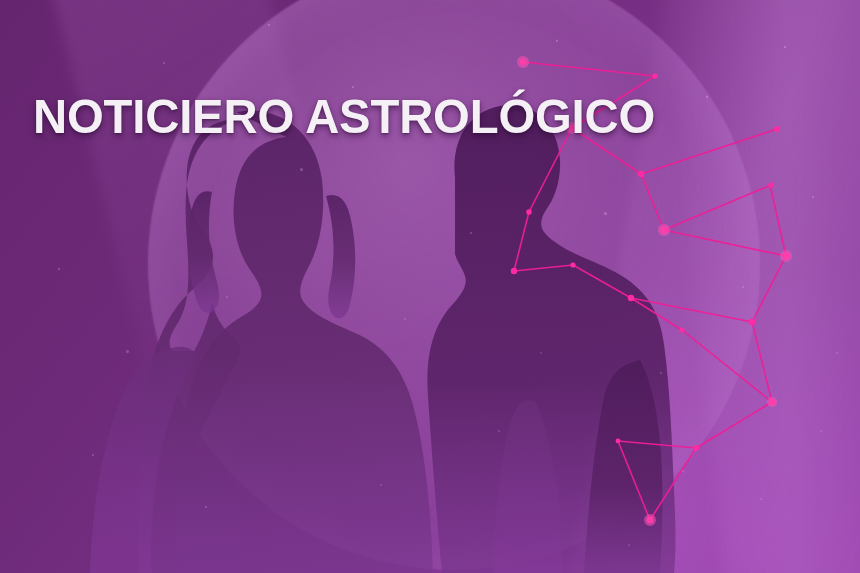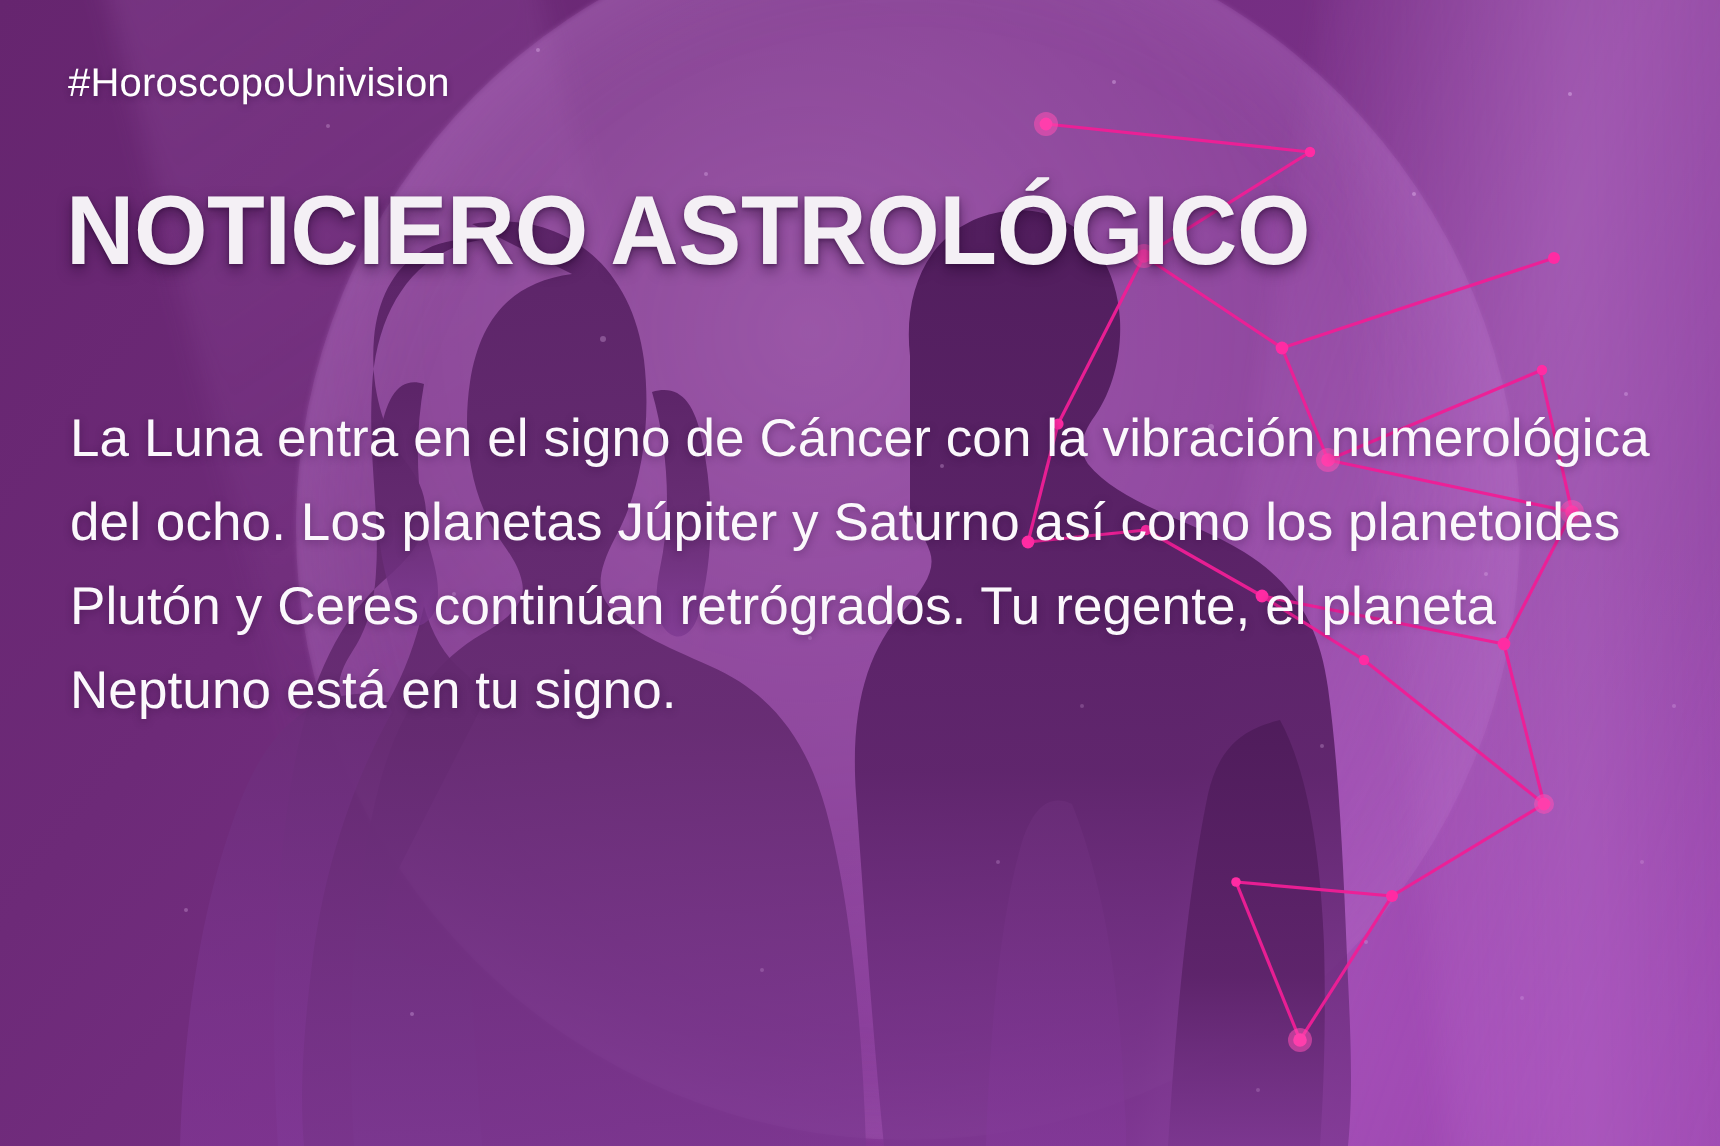--- a/index.html
+++ b/index.html
@@ -293,18 +293,16 @@
       <i style="left:226px;top:296px;opacity:.26"></i>
       <i style="left:38px;top:120px;opacity:.26"></i>
       <i style="left:682px;top:470px;opacity:.26"></i>
       <i style="left:820px;top:430px;opacity:.22"></i>
       <i style="left:540px;top:352px;opacity:.22"></i>
       <i style="left:380px;top:484px;opacity:.22"></i>
     </div>
   </div>
 
   <div class="content">
-    <div class="hashtag">#HoroscopoUnivision</div>
     <div class="headline">NOTICIERO ASTROLÓGICO</div>
-    <div class="body-copy">La Luna entra en el signo de Cáncer con la vibración numerológica del ocho. Los planetas Júpiter y Saturno así como los planetoides Plutón y Ceres continúan retrógrados. Tu regente, el planeta Neptuno está en tu signo.</div>
   </div>
 
 </div>
 
 </body></html>

